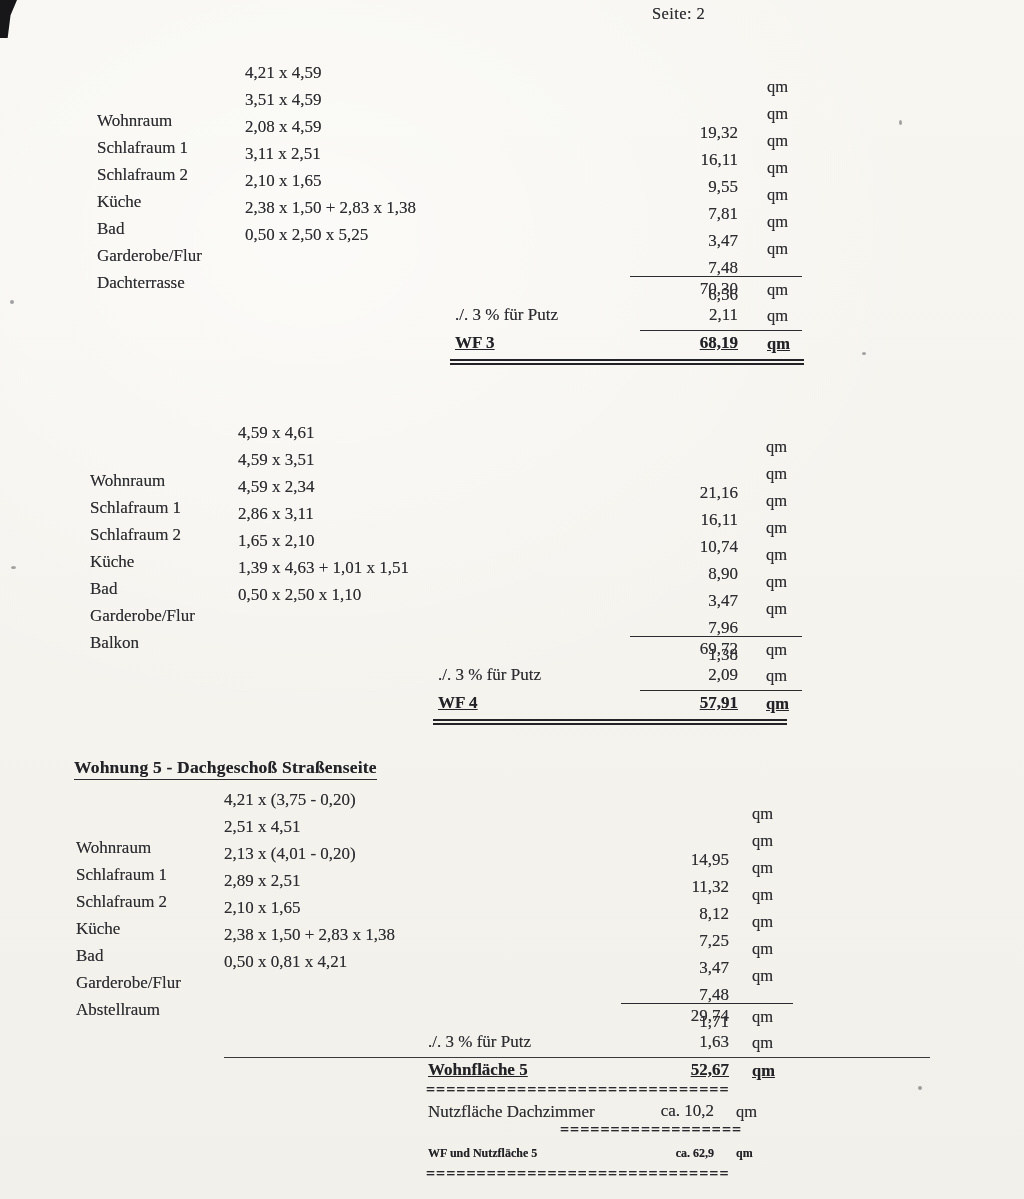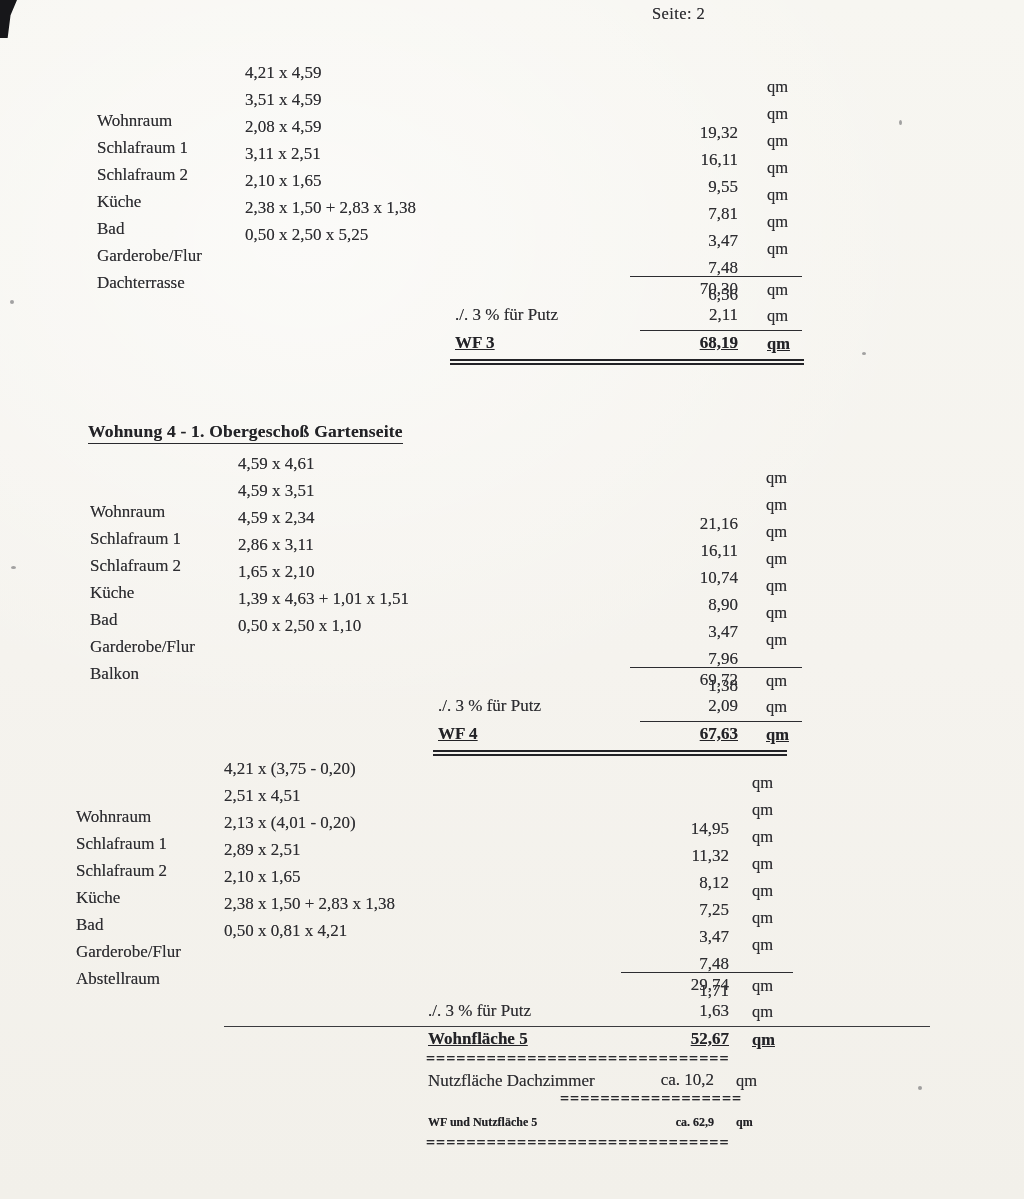--- a/index.html
+++ b/index.html
@@ -148,21 +148,20 @@
       <div class="trow total">
         <span class="tlabel">WF 3</span>
         <span class="area">68,19</span>
         <span class="unit">qm</span>
       </div>
       <div class="double-rule"></div>
     </div>
   </section>
 
   <section class="wohnung" style="left:88px; top:420px; --label-x:350px; --area-x:565px; --unit-x:678px;">
-    <h2 class="w-title">Wohnung 4 - 1. Obergeschoß Gartenseite</h2>
     <div class="rows">
         <div class="row">
     <span class="cell room">Wohnraum</span>
     <span class="cell dims">4,59 x 4,61</span>
     <span class="cell area">21,16</span>
     <span class="cell unit">qm</span>
   </div>
         <div class="row">
     <span class="cell room">Schlafraum 1</span>
     <span class="cell dims">4,59 x 3,51</span>
@@ -207,28 +206,29 @@
         <span class="unit">qm</span>
       </div>
       <div class="trow">
         <span class="tlabel">./. 3 % für Putz</span>
         <span class="area">2,09</span>
         <span class="unit">qm</span>
       </div>
       <div class="rule rule-putz"></div>
       <div class="trow total">
         <span class="tlabel">WF 4</span>
-        <span class="area">67,63</span>
+        <span class="area">57,91</span>
         <span class="unit">qm</span>
       </div>
       <div class="double-rule"></div>
     </div>
   </section>
 
   <section class="wohnung" style="left:74px; top:756px; --label-x:354px; --area-x:570px; --unit-x:678px;">
+    <h2 class="w-title">Wohnung 5 - Dachgeschoß Straßenseite</h2>
     <div class="rows">
         <div class="row">
     <span class="cell room">Wohnraum</span>
     <span class="cell dims">4,21 x (3,75 - 0,20)</span>
     <span class="cell area">14,95</span>
     <span class="cell unit">qm</span>
   </div>
         <div class="row">
     <span class="cell room">Schlafraum 1</span>
     <span class="cell dims">2,51 x 4,51</span>

